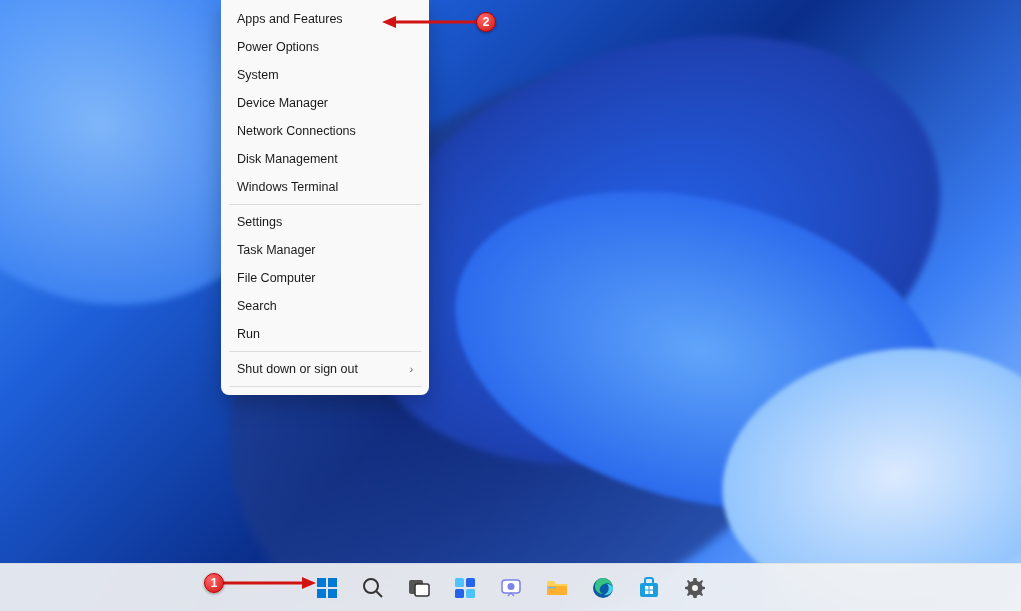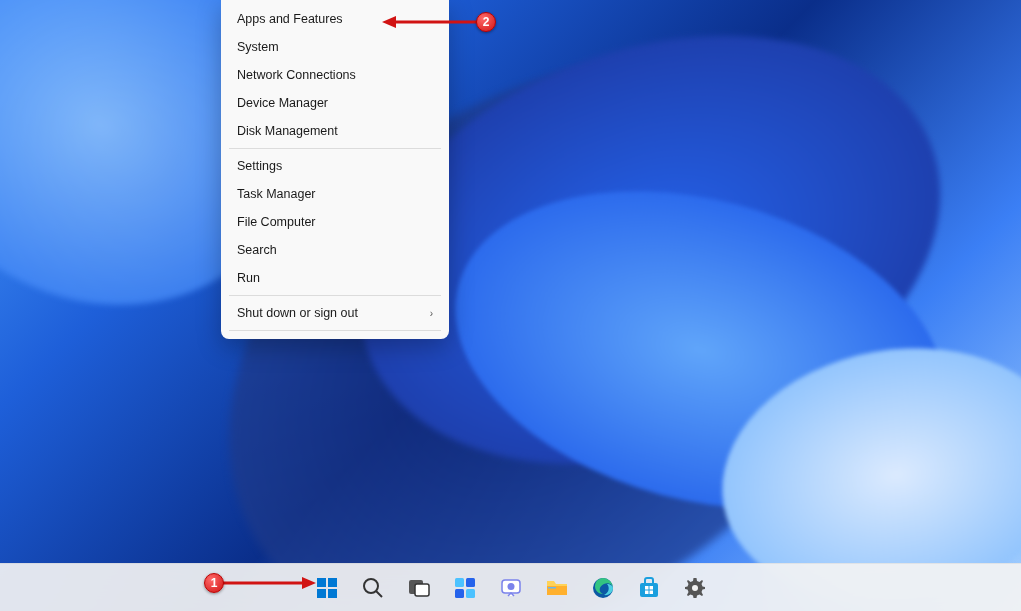--- a/index.html
+++ b/index.html
@@ -22,21 +22,21 @@
     .wp2 { width: 500px; height: 300px; background: radial-gradient(ellipse, #60a5fa 0%, #2563eb 80%); top: 200px; left: 450px; transform: rotate(15deg); filter: blur(2px); }
     .wp3 { width: 700px; height: 500px; background: radial-gradient(ellipse, #0c1f6b 0%, #1e3a8a 70%); top: 100px; left: 200px; transform: rotate(-35deg); filter: blur(4px); opacity: 0.7; }
     .wp4 { width: 400px; height: 350px; background: radial-gradient(ellipse, #93c5fd 0%, #3b82f6 80%); top: -50px; left: -100px; transform: rotate(25deg); filter: blur(3px); opacity: 0.8; }
     .wp5 { width: 350px; height: 250px; background: radial-gradient(ellipse, #dbeafe 0%, #93c5fd 70%); top: 350px; right: -50px; transform: rotate(-10deg); filter: blur(2px); }
     
     
     .context-menu {
       position: absolute;
       top: 0px;
       left: 221px;
-      width: 228px;
+      width: 208px;
       background: #f9f9f9;
       border-radius: 0 0 8px 8px;
       box-shadow: 0 8px 24px rgba(0,0,0,0.25);
       padding: 5px 0;
       z-index: 100;
     }
     .menu-item {
       padding: 7px 16px;
       font-size: 12.5px;
       color: #1a1a1a;
@@ -117,30 +117,36 @@
   <div class="wallpaper-shape wp1"></div>
   <div class="wallpaper-shape wp2"></div>
   <div class="wallpaper-shape wp4"></div>
   <div class="wallpaper-shape wp5"></div>
 
   <div class="context-menu" id="context-menu">
       <div class="menu-item">
         <span>Apps and Features</span>
       </div>
       <div class="menu-item">
+        <span>Power Options</span>
+      </div>
+      <div class="menu-item">
         <span>System</span>
       </div>
       <div class="menu-item">
+        <span>Device Manager</span>
+      </div>
+      <div class="menu-item">
         <span>Network Connections</span>
       </div>
       <div class="menu-item">
-        <span>Device Manager</span>
-      </div>
-      <div class="menu-item">
         <span>Disk Management</span>
+      </div>
+      <div class="menu-item">
+        <span>Windows Terminal</span>
       </div>
       <div class="menu-divider"></div>
       <div class="menu-item">
         <span>Settings</span>
       </div>
       <div class="menu-item">
         <span>Task Manager</span>
       </div>
       <div class="menu-item">
         <span>File Computer</span>

